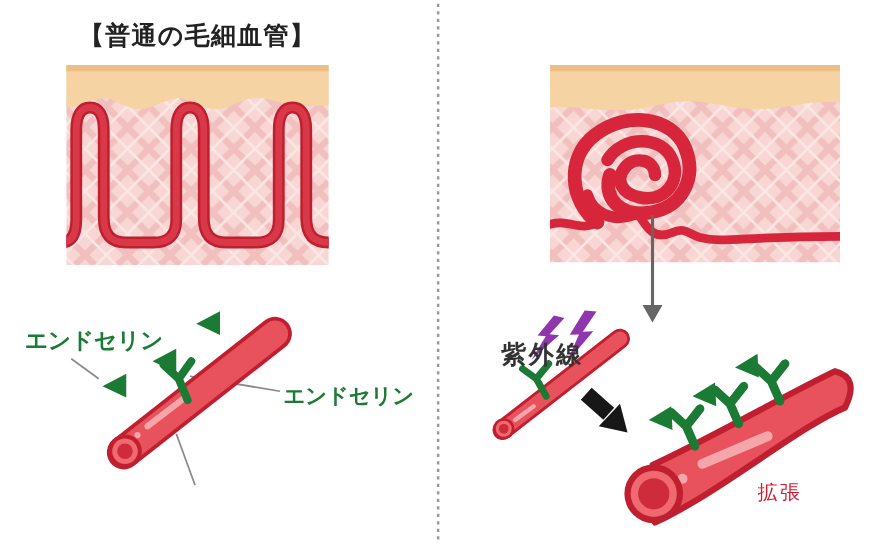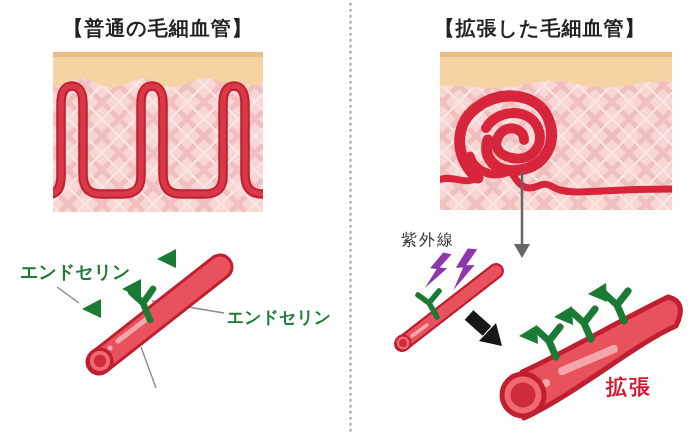--- a/index.html
+++ b/index.html
@@ -9,22 +9,22 @@
     font-family:"DejaVu Sans","Liberation Sans",sans-serif;
   }
   .canvas svg { position:absolute; left:0; top:0; }
 
   
   .title { position:absolute; text-align:center; font-size:20px; font-weight:600;
            color:var(--title-color); letter-spacing:1px; white-space:nowrap; }
   .lbl   { position:absolute; white-space:nowrap; }
   .green-lbl { color:var(--green); font-size:18px; font-weight:700; }
   .receptor-lbl { text-align:center; font-size:17px; line-height:23px; white-space:normal; }
-  .uv-lbl { color:var(--uv-text); font-size:16px; font-weight:400; letter-spacing:2px; }
-  .dilation-lbl { color:var(--dilation-red); font-size:21px; font-weight:700; letter-spacing:2px; }
+  .uv-lbl { color:var(--uv-text); font-size:20px; font-weight:700; letter-spacing:2px;margin-top:40px; }
+  .dilation-lbl { color:var(--dilation-red); font-size:16px; font-weight:400; letter-spacing:2px;margin-top:11px; }
 
   
   .pat-bg   { fill:var(--skin-pink); }
   .pat-dark { stroke:var(--skin-pink-dark); stroke-width:5; fill:none; }
   .pat-light{ stroke:var(--skin-pink-light); stroke-width:2; fill:none; }
   .tan      { fill:var(--skin-tan); }
   .tan-strip{ fill:var(--skin-tan-dark); }
   .divider  { stroke:var(--divider-gray); stroke-width:2; stroke-dasharray:2.5 3.5; }
   .loop-outline { stroke:var(--capillary-outline); stroke-width:9.5; fill:none; stroke-linecap:round; }
   .loop-inner   { stroke:var(--loop-inner); stroke-width:5.5; fill:none; stroke-linecap:round; }
@@ -156,21 +156,20 @@
       <path class="yrec" stroke-width="7" d="M591,339 L584,323 L572,312 M584,323 L595,309"></path>
       <path class="yrec" stroke-width="7" d="M624,321 L617,305 L605,294 M617,305 L628,291"></path>
 
       <polygon class="tri" points="519,336 537,325 538,344"></polygon>
       <polygon class="tri" points="554,317 572,306 573,325"></polygon>
       <polygon class="tri" points="588,294 606,283 607,302"></polygon>
     </g>
   </svg>
 
   <div class="title" style="left:23px; top:15px; width:270px">【普通の毛細血管】</div>
-  <div class="title" style="left:403px; top:15px; width:274px">【拡張した毛細血管】</div>
 
   <div class="lbl green-lbl" style="left:20px; top:260px">エンドセリン</div>
 
   <div class="lbl green-lbl receptor-lbl" style="left:219px; top:306px; width:120px">
     <div>エンドセリン</div>
   </div>
 
 
   <div class="lbl uv-lbl" style="left:401px; top:230px">紫外線</div>
 

